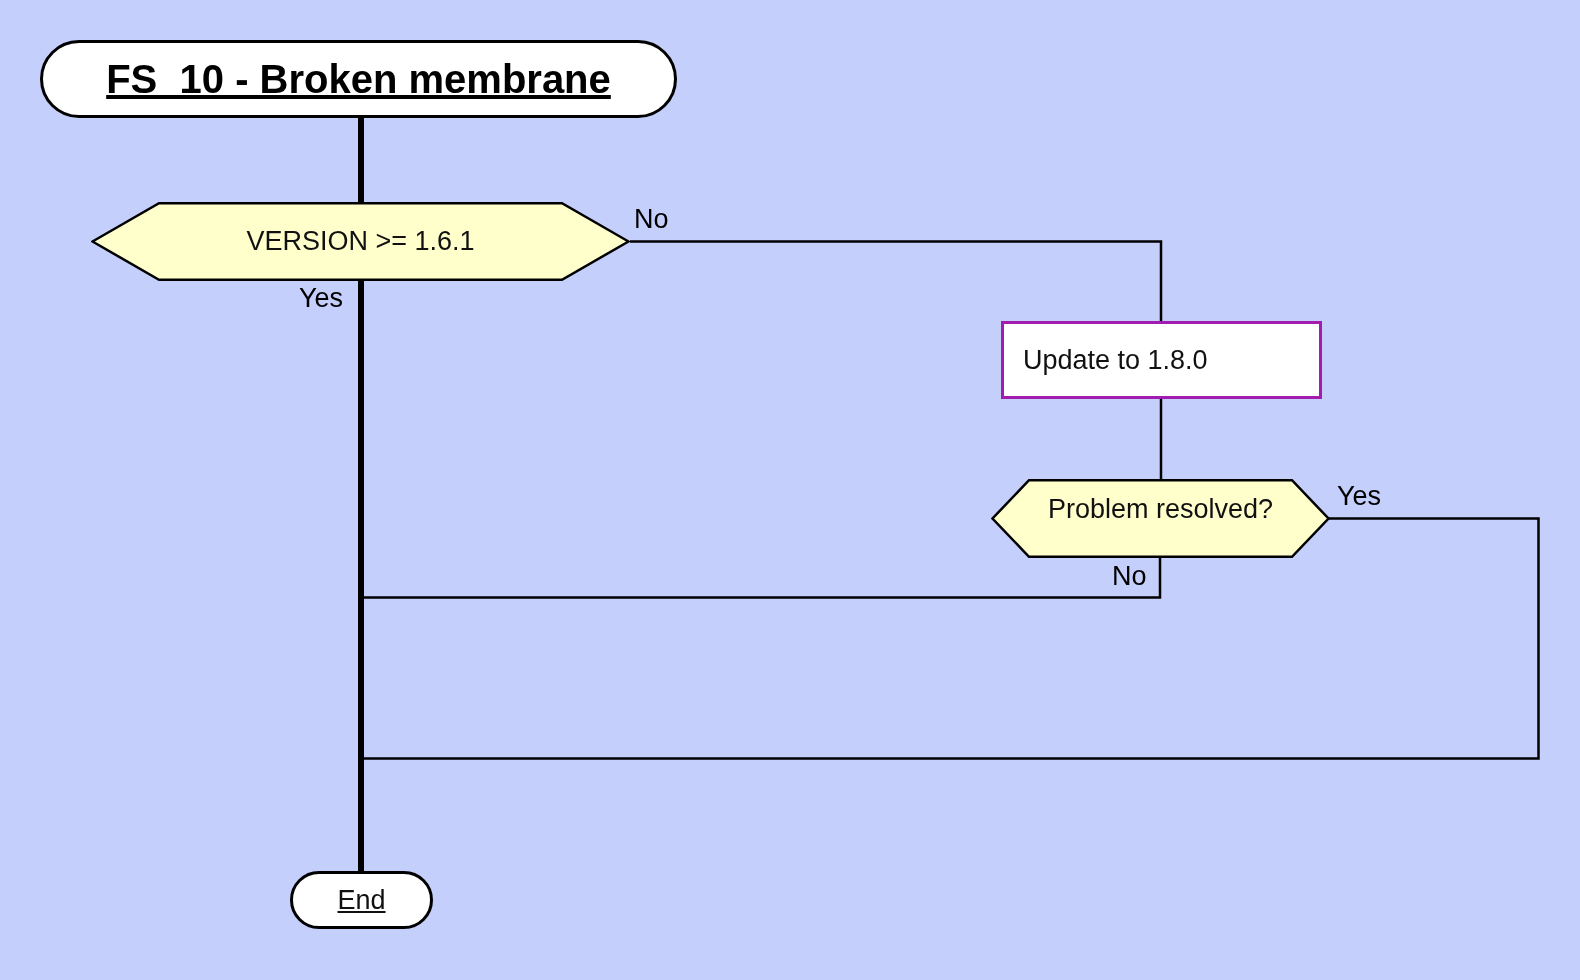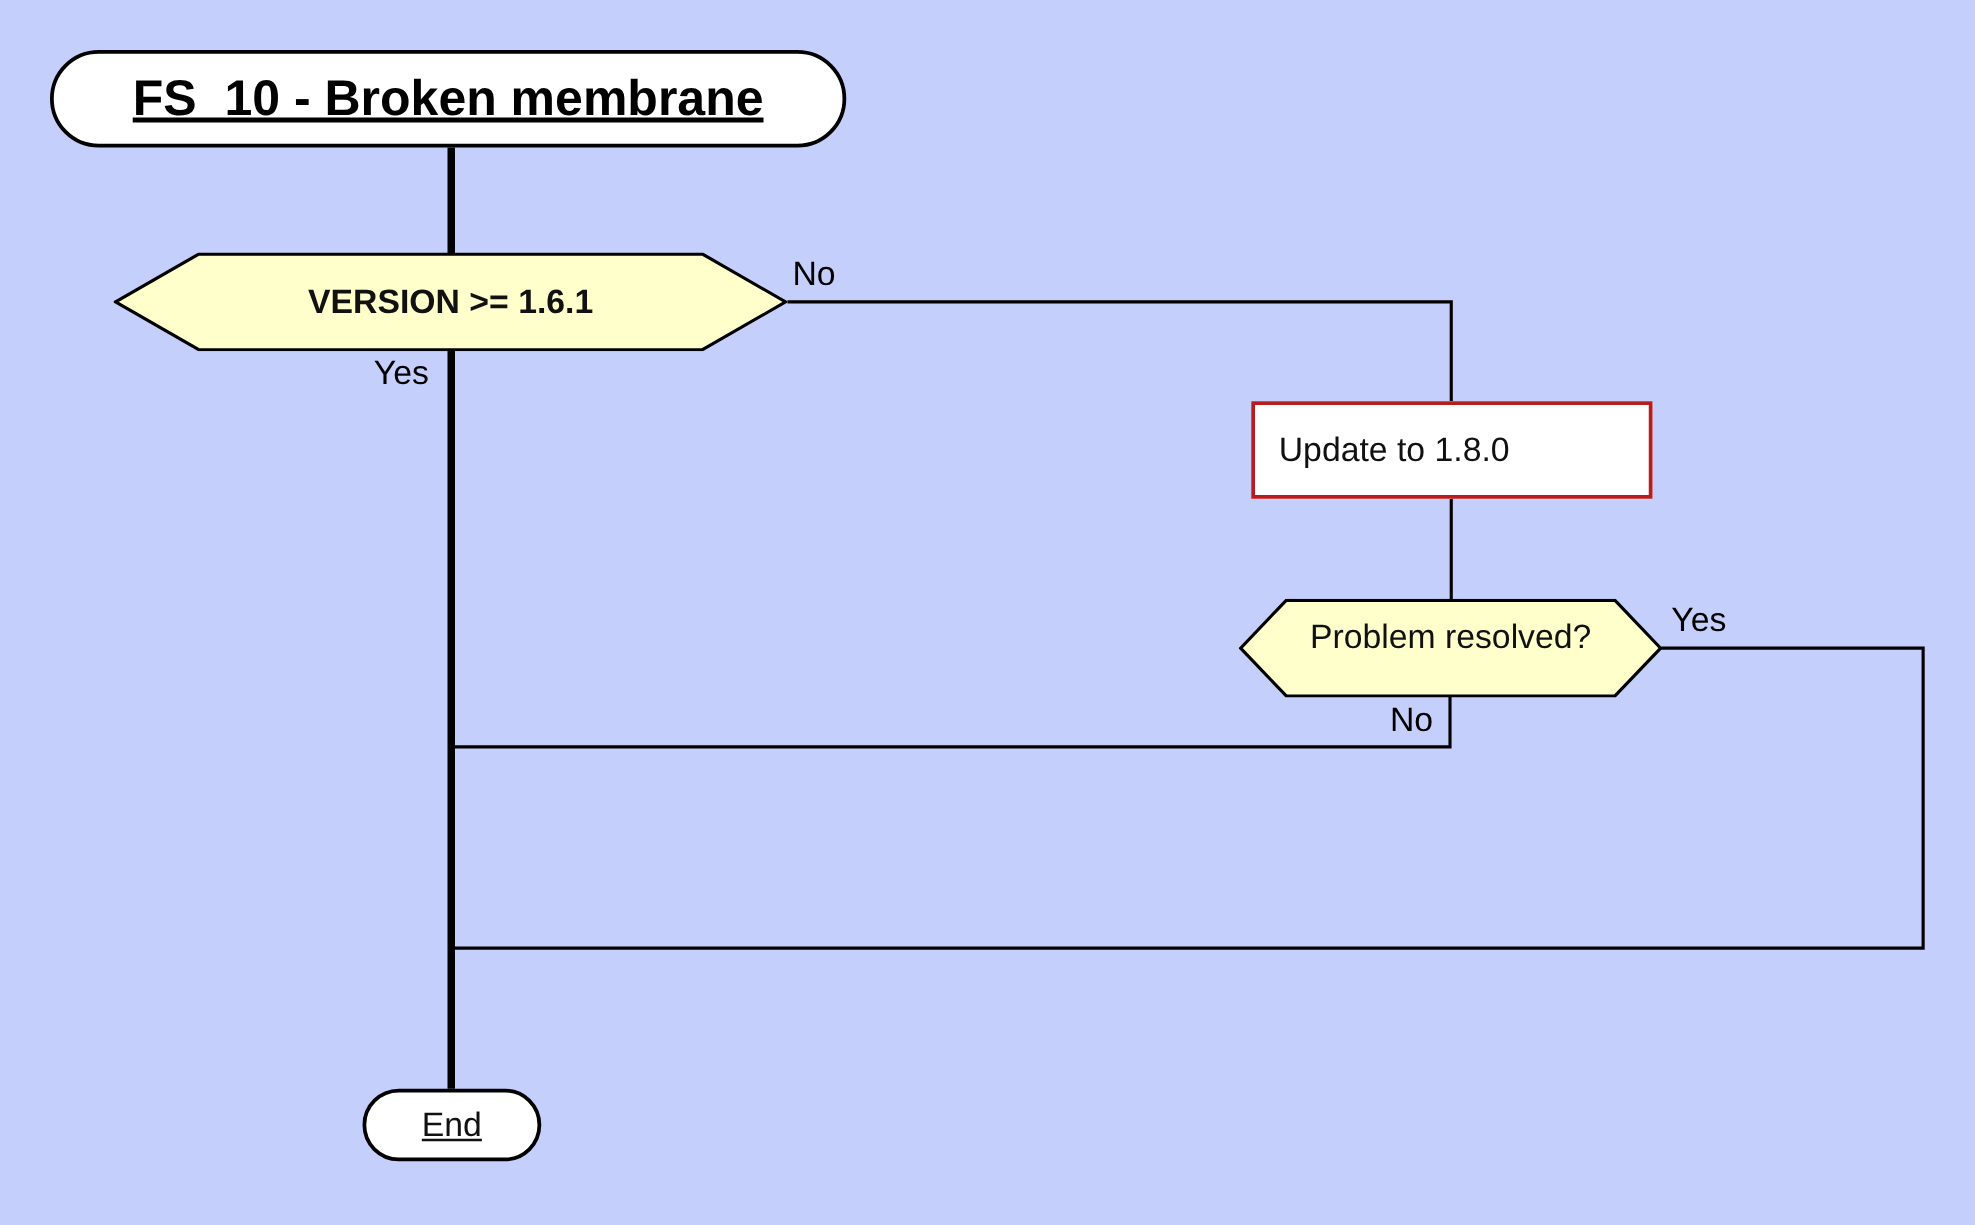--- a/index.html
+++ b/index.html
@@ -47,32 +47,32 @@
   }
   .end-node {
     left: 290px; top: 871px;
     width: 143px; height: 58px;
     border-radius: 29px;
     font-size: 27px;
     align-items: center;
   }
   .process {
     background: #ffffff;
-    border: 3px solid #b91c1c;
+    border: 3px solid #a21caf;
     font-size: 27px;
     padding-left: 19px;
   }
   .update-node   { left: 1001px; top: 321px; width: 321px; height: 78px; }
   .contact-node  { left: 100px;  top: 637px; width: 517px; height: 78px; }
   .hex {
     padding: 0;
     border: none;
     background: transparent;
   }
-  .hex-version  { left: 91px;  top: 202px; width: 539px; height: 79px; font-weight: bold; }
+  .hex-version  { left: 91px;  top: 202px; width: 539px; height: 79px; }
   .hex-resolved { left: 991px; top: 479px; width: 339px; height: 61px; }
   .hex svg { position: absolute; left: 0; top: 0; }
   .hex-label {
     position: absolute;
     left: 0; top: 0; right: 0; bottom: 0;
     display: flex;
     align-items: center;
     justify-content: center;
     font-size: 27px;
     color: #111111;

